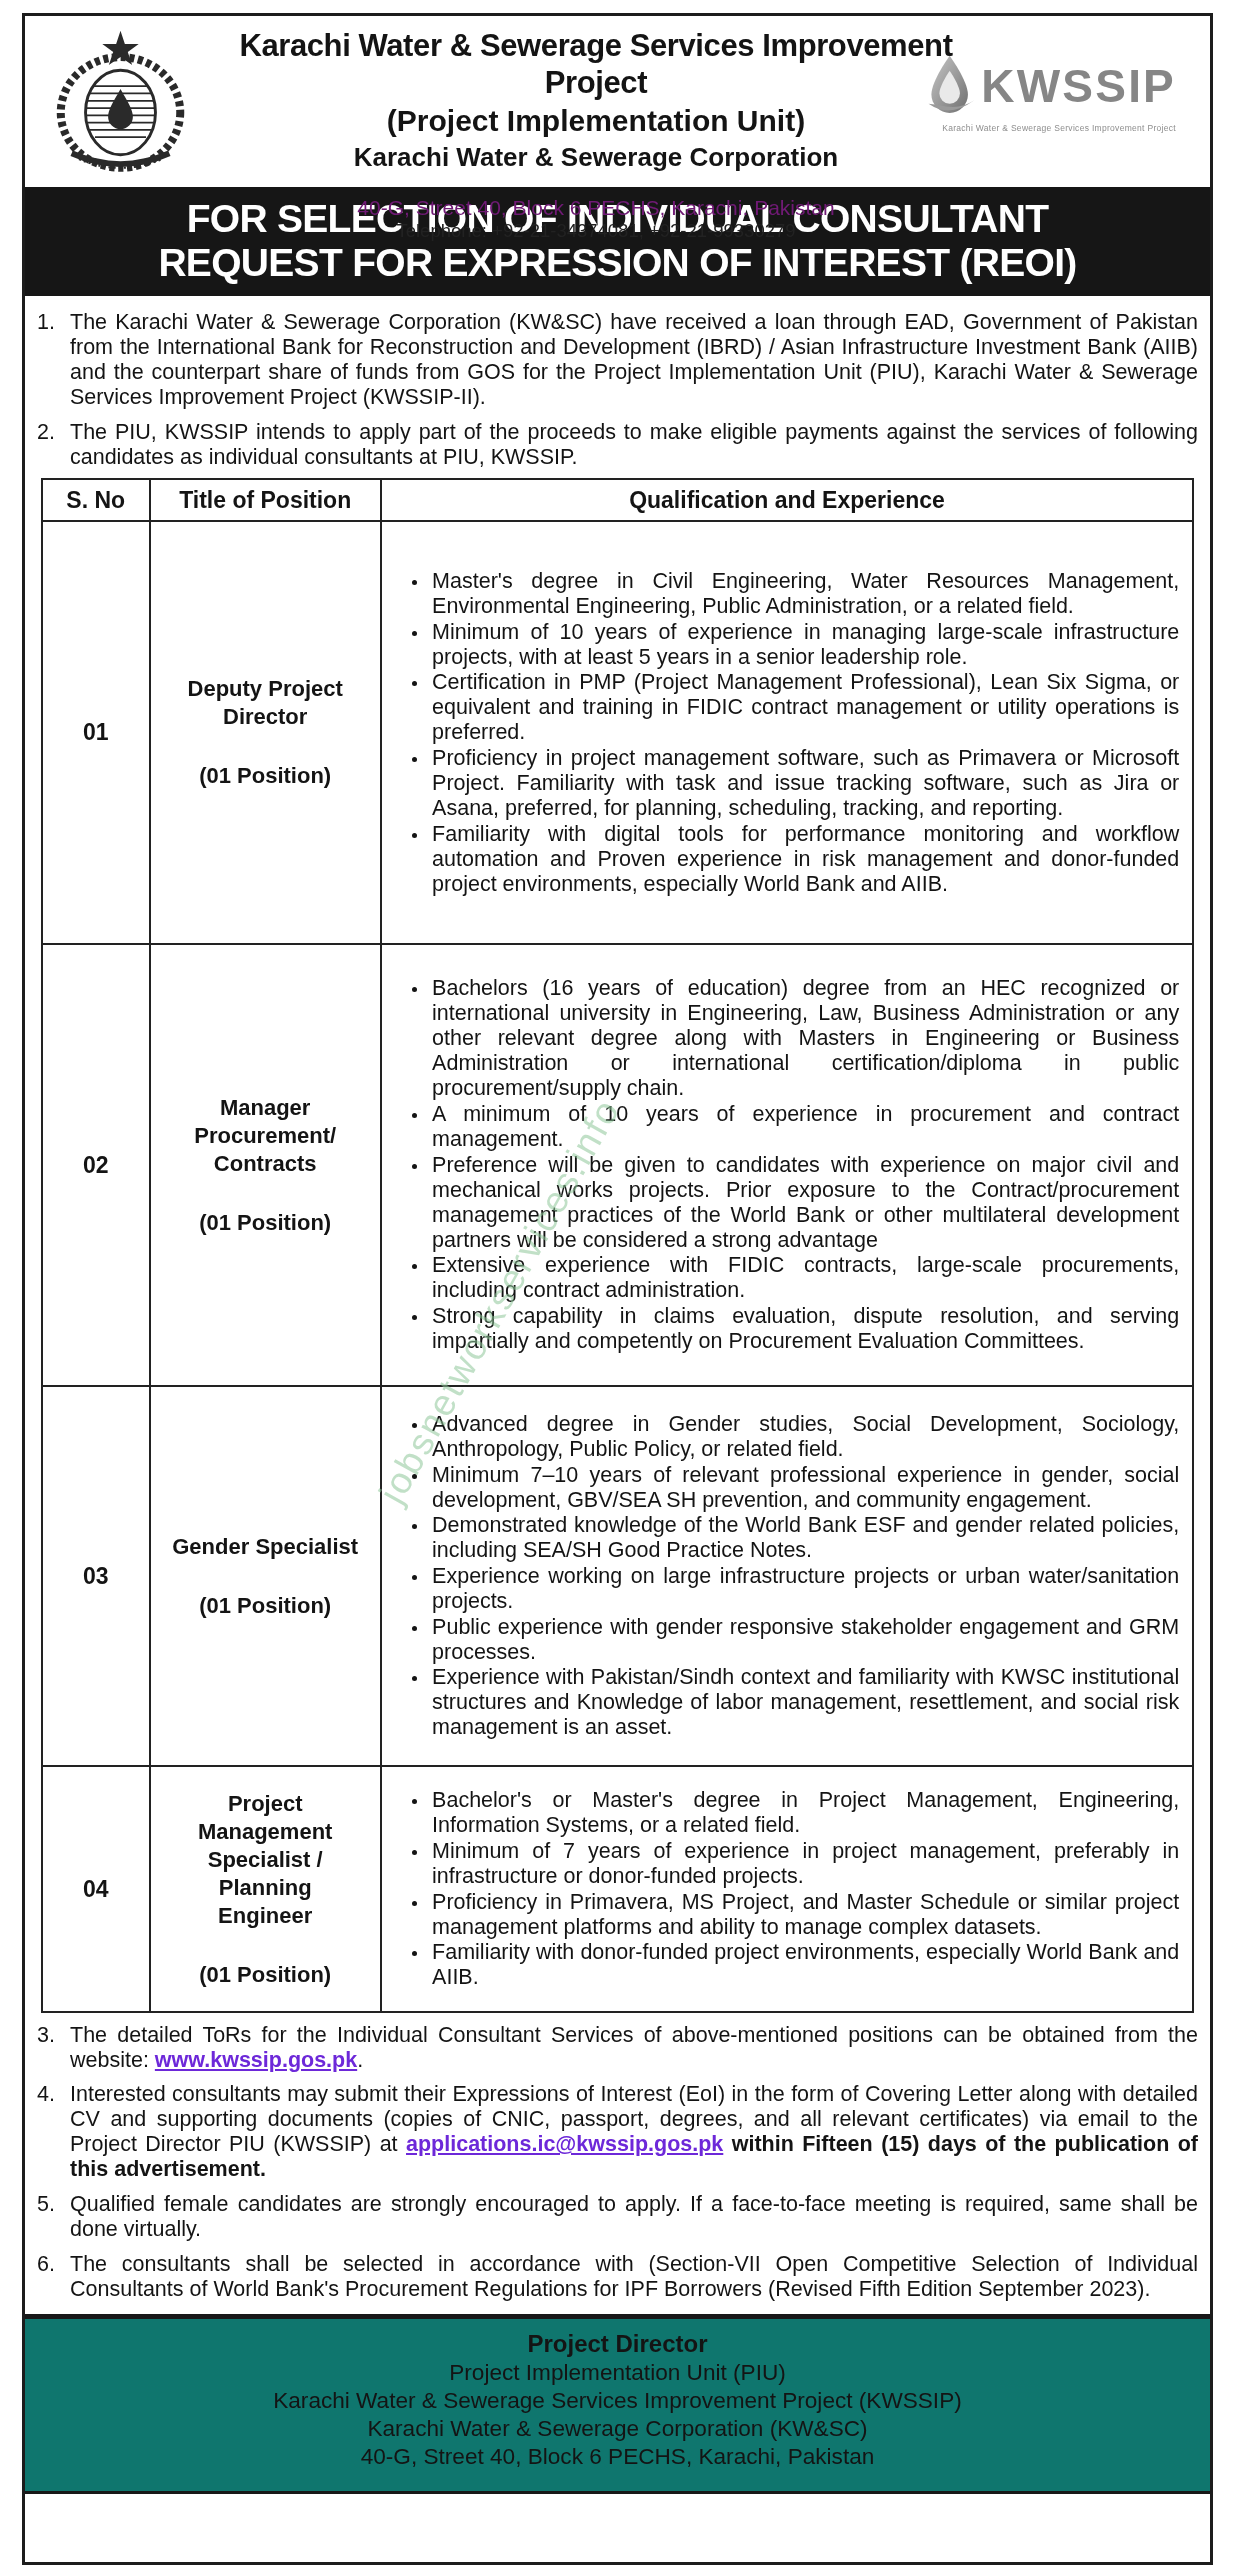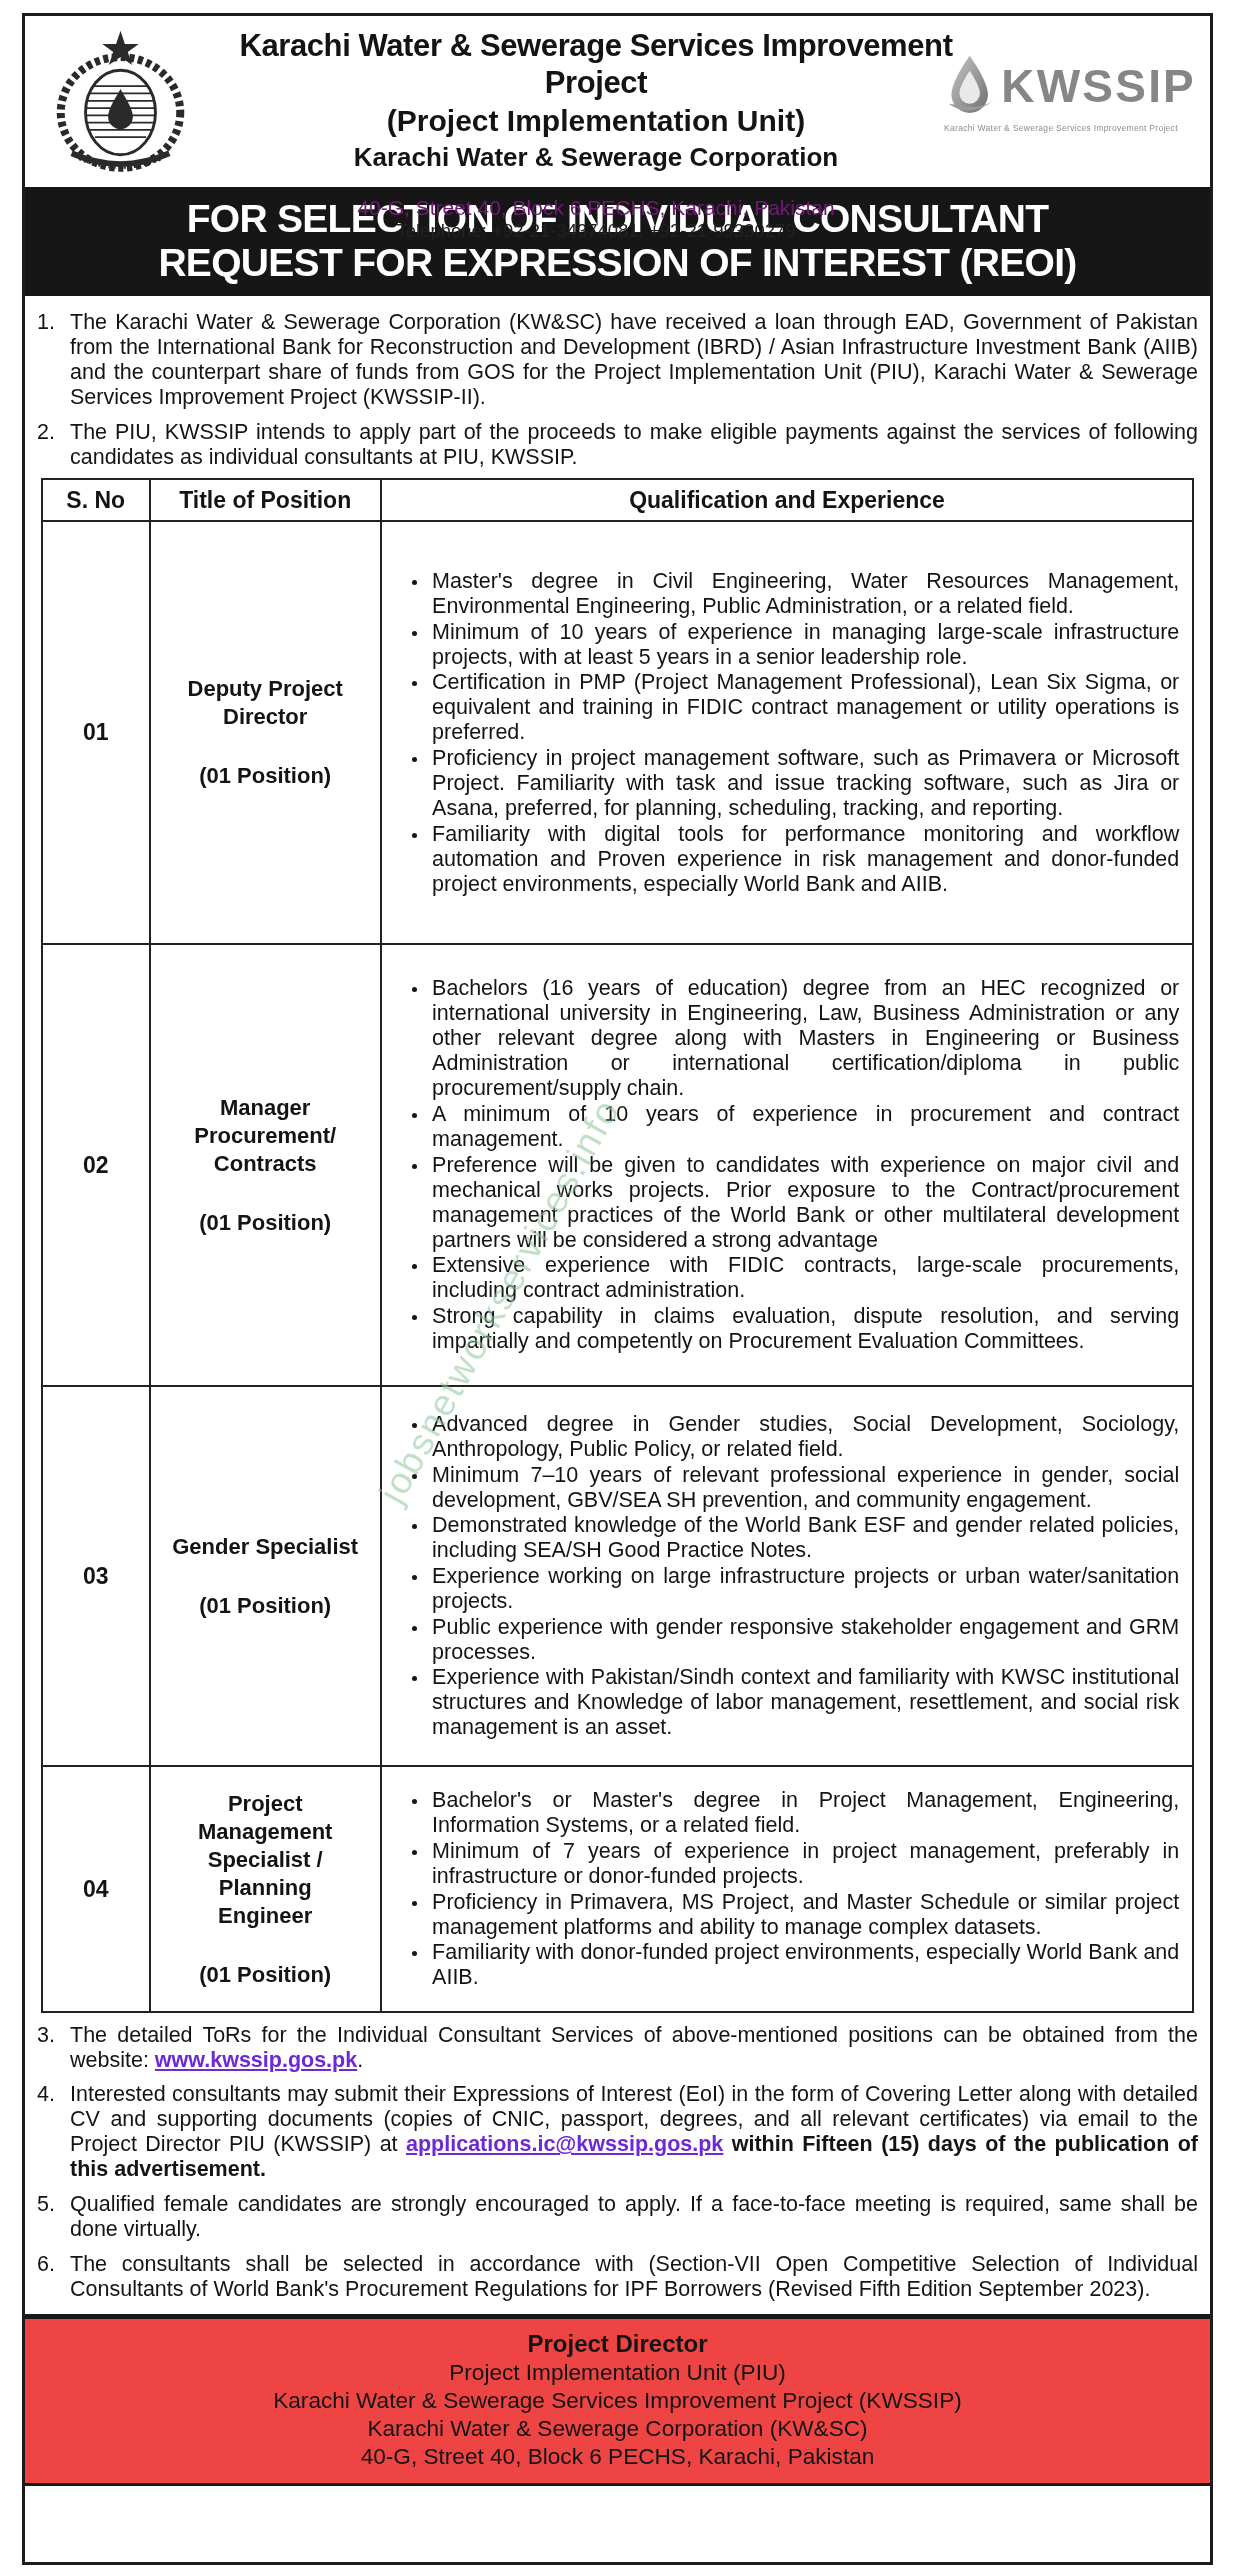--- a/index.html
+++ b/index.html
@@ -14,21 +14,21 @@
   }
   
   .header { position: relative; height: 169px; }
   .emblem { position: absolute; left: 19px; top: 9px; width: 153px; height: 153px; }
   .header-center { position: absolute; left: 176px; right: 219px; top: 10.4px; text-align: center; }
   .h-org1 { font-size: 31px; font-weight: bold; line-height: 37px; letter-spacing: -0.4px; }
   .h-org2 { font-size: 30px; font-weight: bold; line-height: 39px; }
   .h-org3 { font-size: 26px; font-weight: bold; line-height: 34px; }
   .h-addr { font-size: 21px; line-height: 23px; margin-top: 22px; color:#701a75; }
   .h-tel  { font-size: 18.5px; line-height: 23px; color:#222; }
-  .logo { position: absolute; right: 14px; top: 34px; width: 252px; text-align: left; }
+  .logo { position: absolute; right: 34px; top: 34px; width: 252px; text-align: right; }
   .logo-row { display: flex; align-items: center; justify-content: center; gap: 6px; }
   .logo-text { font-size: 46px; font-weight: bold; color: #868686; letter-spacing: 2.2px; }
   .logo-tagline { font-size: 8.5px; color: #8d8d8d; margin-top: 1.5px; letter-spacing: 0.3px; }
   
   .title-bar { background: #161616; color: #fff; text-align: center; padding: 9.6px 0 11px; margin-top: 2.2px; }
   .tb-line { font-size: 39px; font-weight: bold; line-height: 44px; letter-spacing: -0.7px; }
   
   .body-text { padding: 4.4px 12px 0; }
   .para { display: flex; margin: 9.6px 0 8.2px; font-size: 21.5px; line-height: 25px; text-align: justify; }
   .para .num { flex: 0 0 33px; }
@@ -42,22 +42,22 @@
   col.c-sno { width: 108px; } col.c-title { width: 231px; }
   td.sno { text-align: center; font-weight: bold; font-size: 23px; }
   td.titlecell { text-align: center; font-weight: bold; font-size: 22px; line-height: 28px; padding: 0 19px; }
   .pos-count { margin-top: 31px; font-weight: bold; }
   td.quals { padding: 9px 9px 9px 4.4px; vertical-align: middle; }
   ul.quals-list { margin: 4px; padding-left: 39px; font-size: 21.5px; line-height: 25px; text-align: justify; }
   ul.quals-list li { padding-left: 3px; margin: 0.7px 0; }
   ul.quals-list li::marker { font-size: 17px; }
   tr.r1 { height: 423px; } tr.r2 { height: 442px; } tr.r3 { height: 380px; } tr.r4 { height: 246px; }
   
-  .footer { margin-top: 12px; background: #ef4444; border-top: 5.2px solid #181818;
-            border-bottom: 3px solid #181818; text-align: center; padding: 9px 0 12px; }
+  .footer { margin-top: 12px; background: #0f766e; border-top: 5.2px solid #181818;
+            border-bottom: 3px solid #181818; text-align: center; padding: 9px 0 20px; }
   .f-bold { font-weight: bold; font-size: 24px; line-height: 31px; }
   .f-line { font-size: 22.6px; line-height: 28px; }
   
   .watermark { position: absolute; left: 171px; top: 1264px; width: 608px; text-align: center;
     transform: rotate(-61deg); font-size: 37px; letter-spacing: 2.2px; color: #8fc79a;
     opacity: 0.55; white-space: nowrap; pointer-events: none; }
 </style>
 </head>
 <body>
 

